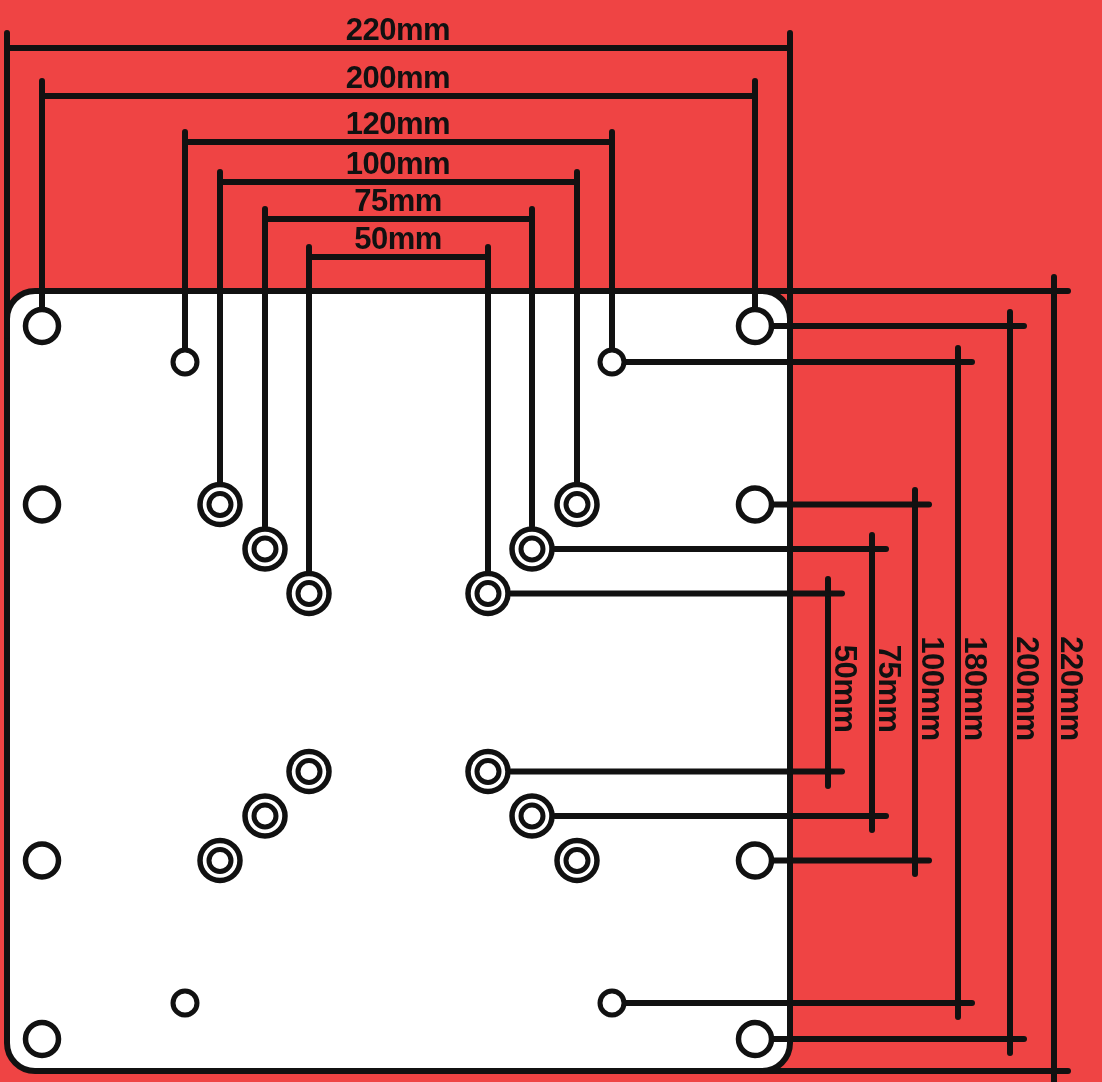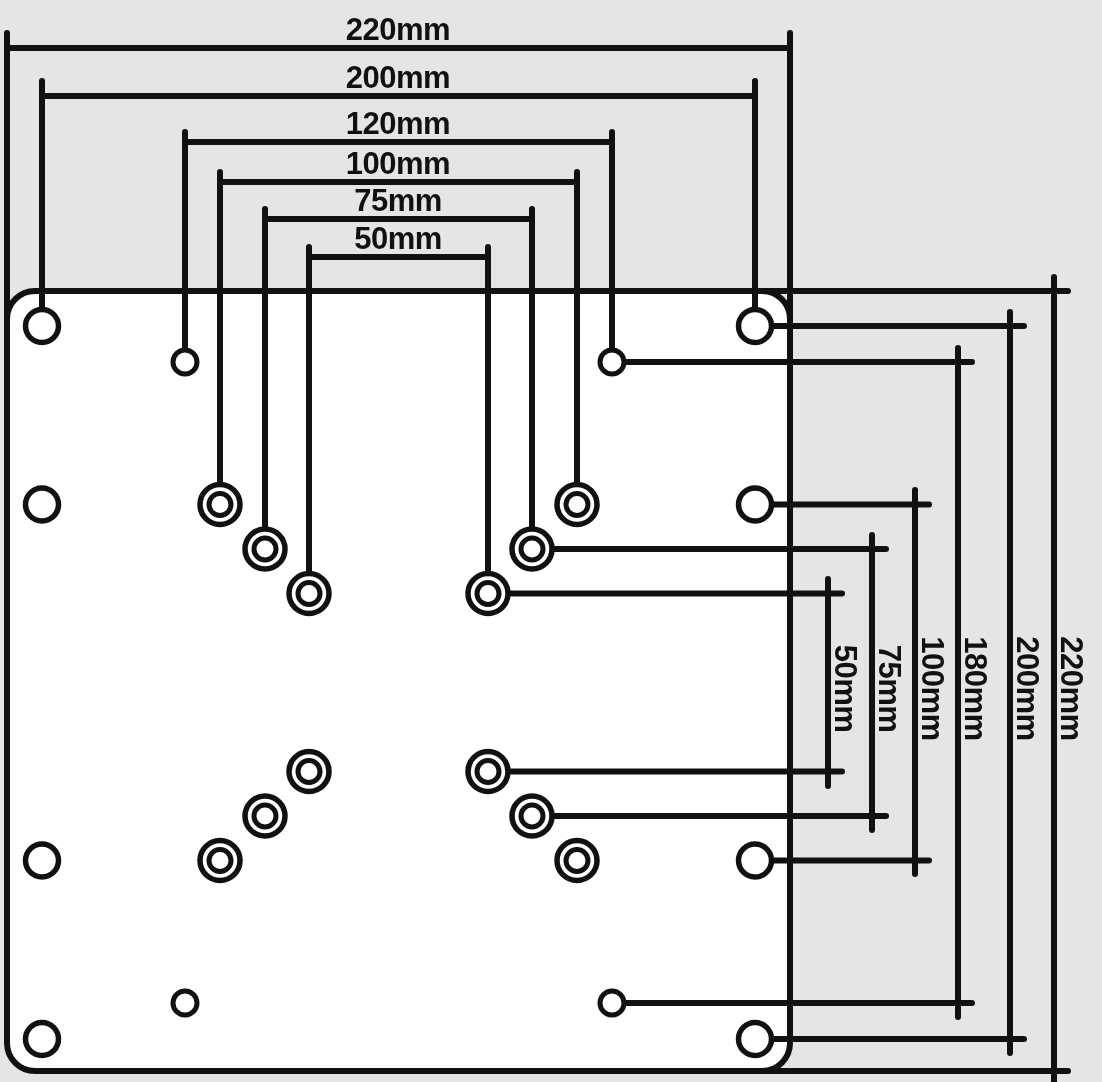--- a/index.html
+++ b/index.html
@@ -1,16 +1,16 @@
 <!DOCTYPE html>
 <html><head>
 <meta charset="utf-8">
 <style>
   html,body{margin:0;padding:0;background:#ffffff;}
-  .stage{width:1102px;height:1082px;position:relative;background:#e5e5e5;overflow:hidden;}
+  .stage{width:1102px;height:1082px;position:relative;background:#ef4444;overflow:hidden;}
   svg{display:block;}
   .dim-label{font-family:"Liberation Sans","DejaVu Sans",sans-serif;font-weight:bold;font-size:31px;fill:#111111;letter-spacing:-0.5px;}
 </style>
 </head>
 <body>
 
 <div class="stage">
 <svg width="1102" height="1082" viewBox="0 0 1102 1082">
 
   <g stroke="#111111" stroke-width="6" fill="none">

